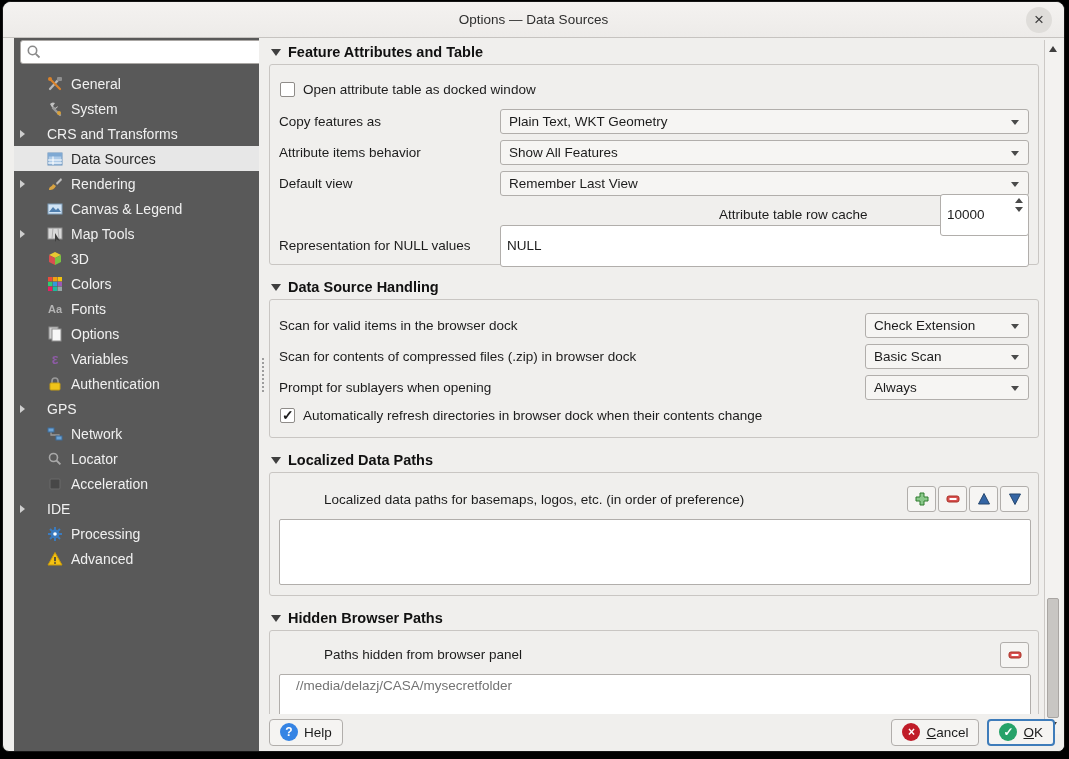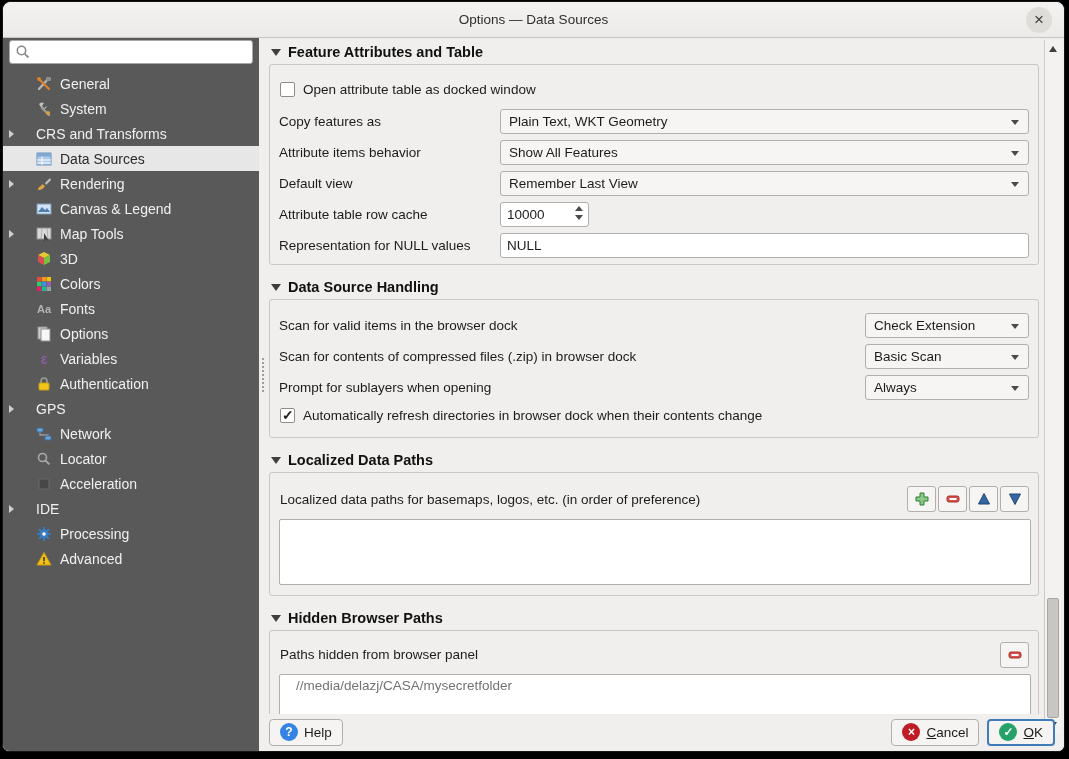--- a/index.html
+++ b/index.html
@@ -13,21 +13,21 @@
     border-bottom:1px solid #c6c3c0; display:flex; align-items:center; justify-content:center; }
   .title { font-size:13.5px; font-weight:normal; color:#2e2e2e; }
   .close-btn { position:absolute; right:12px; top:5px; width:26px; height:26px; border-radius:50%;
     background:#dfddda; display:flex; align-items:center; justify-content:center;
     font-size:17px; color:#3c3c3c; cursor:default; }
 
   
   .content { position:absolute; top:36px; bottom:0; left:0; right:0; }
 
   
-  .sidebar { position:absolute; left:0; top:0; bottom:0; width:256px; background:#595959; }
+  .sidebar { position:absolute; left:11px; top:0; bottom:0; width:256px; background:#595959; }
   .searchwrap { position:relative; margin:2px 6px 0 6px; }
   .searchwrap input { width:100%; height:24px; border:1px solid #aaa7a4; border-radius:3px;
     background:#fff; padding:0 6px 0 26px; font-size:13px; outline:none; }
   .search-ico { position:absolute; left:6px; top:4px; width:16px; height:16px; }
   .sb-list { margin-top:7px; }
   .sb-item { height:25px; display:flex; align-items:center; padding-left:6px; color:#f0f0f0;
     font-size:14px; cursor:default; }
   .sb-item.sel { background:#e7e7e7; color:#2b2b2b; }
   .arrow { width:27px; flex:none; display:flex; align-items:center; }
   .arrow.exp::before { content:""; display:block; width:0; height:0;
@@ -51,44 +51,44 @@
   .grp-box { border:1px solid #c9c6c3; border-radius:3px; width:770px; padding:0 9px; }
   .gap { height:10px; }
 
   .check-row { display:flex; align-items:center; gap:8px; margin:15px 0 10px 1px; height:19px; }
   .checkbox { width:15px; height:15px; background:#fff; border:1px solid #8f8c89; border-radius:2px;
     flex:none; position:relative; }
   .checkbox.checked::after { content:"\2713"; position:absolute; left:1px; top:-2px;
     font-size:14px; font-weight:bold; color:#1d1d1d; }
   .cb-label { font-size:13.5px; color:#1c1c1c; }
 
-  .field-row { display:flex; align-items:center; height:25px; margin-bottom:6px; }
+  .field-row { display:flex; align-items:center; height:25px; margin-bottom:6px;justify-content:flex-end; }
   .field-row .lbl { width:221px; flex:none; font-size:13.5px; color:#1c1c1c; }
   .field-row .lbl2 { flex:1; font-size:13.5px; color:#1c1c1c; }
 
   .combo { position:relative; height:25px; background:#f6f5f3; border:1px solid #b1aeab;
     border-radius:3px; display:flex; align-items:center; padding:0 24px 0 8px;
     font-size:13.5px; color:#1c1c1c; }
   .combo.stretch { flex:1; }
   .combo.w164 { width:164px; flex:none; }
   .combo::after { content:""; position:absolute; right:9px; top:10px; width:0; height:0;
     border-top:5px solid #4a4a4a; border-left:4px solid transparent; border-right:4px solid transparent; }
 
-  .txt { height:25px; background:#fff; border:1px solid #b1aeab; border-radius:3px;
+  .txt { height:42px; background:#fff; border:1px solid #b1aeab; border-radius:3px;
     padding:0 6px; font-size:13.5px; color:#1c1c1c; font-family:"Liberation Sans",sans-serif; outline:none; }
   .txt.stretch { flex:1; }
 
   .spinbox { position:relative; width:89px; flex:none; }
   .spinbox input { width:100%; }
   .spin-btns { position:absolute; right:6px; top:4px; display:flex; flex-direction:column; gap:4px; }
   .spin-up { width:0; height:0; border-bottom:5px solid #4a4a4a; border-left:4px solid transparent; border-right:4px solid transparent; }
   .spin-dn { width:0; height:0; border-top:5px solid #4a4a4a; border-left:4px solid transparent; border-right:4px solid transparent; }
 
   .tool-row { display:flex; align-items:center; margin:12px 0 6px 1px; height:28px; }
-  .tool-row .lbl3 { flex:1; font-size:13.5px; color:#1c1c1c; }
+  .tool-row .lbl3 { flex:1; font-size:13.5px; color:#1c1c1c;margin-left:44px; }
   .tool-btn { width:29px; height:26px; border:1px solid #b1aeab; border-radius:3px; background:#f6f5f3;
     display:flex; align-items:center; justify-content:center; margin-left:2px; }
   .listbox { background:#fff; border:1px solid #b1aeab; border-radius:2px; width:752px; }
   .listbox.paths1 { height:66px; margin-bottom:10px; }
   .listbox.paths2 { height:54px; }
   .list-item { font-size:13.5px; color:#737373; padding:3px 16px; }
 
   
   .scrollbar { position:absolute; right:3px; top:2px; width:17px; height:694px;
     background:#f3f2f0; border-left:1px solid #ccc9c6; }

